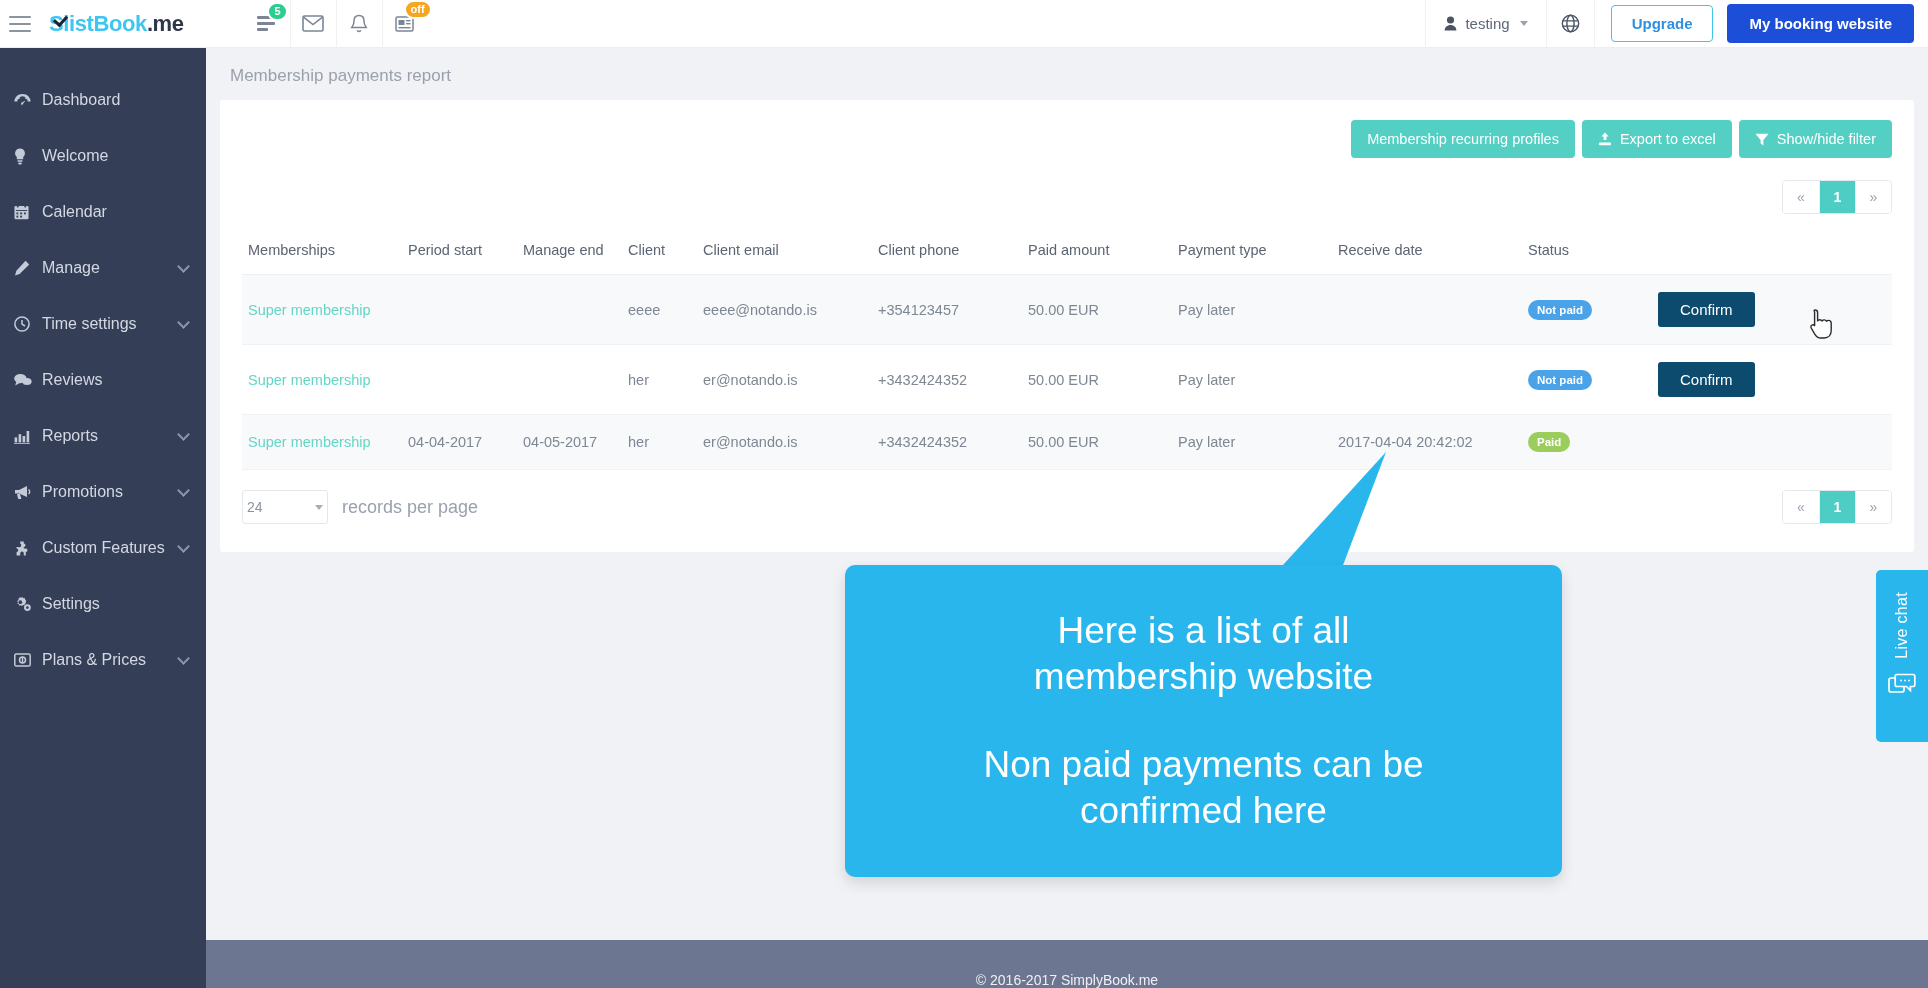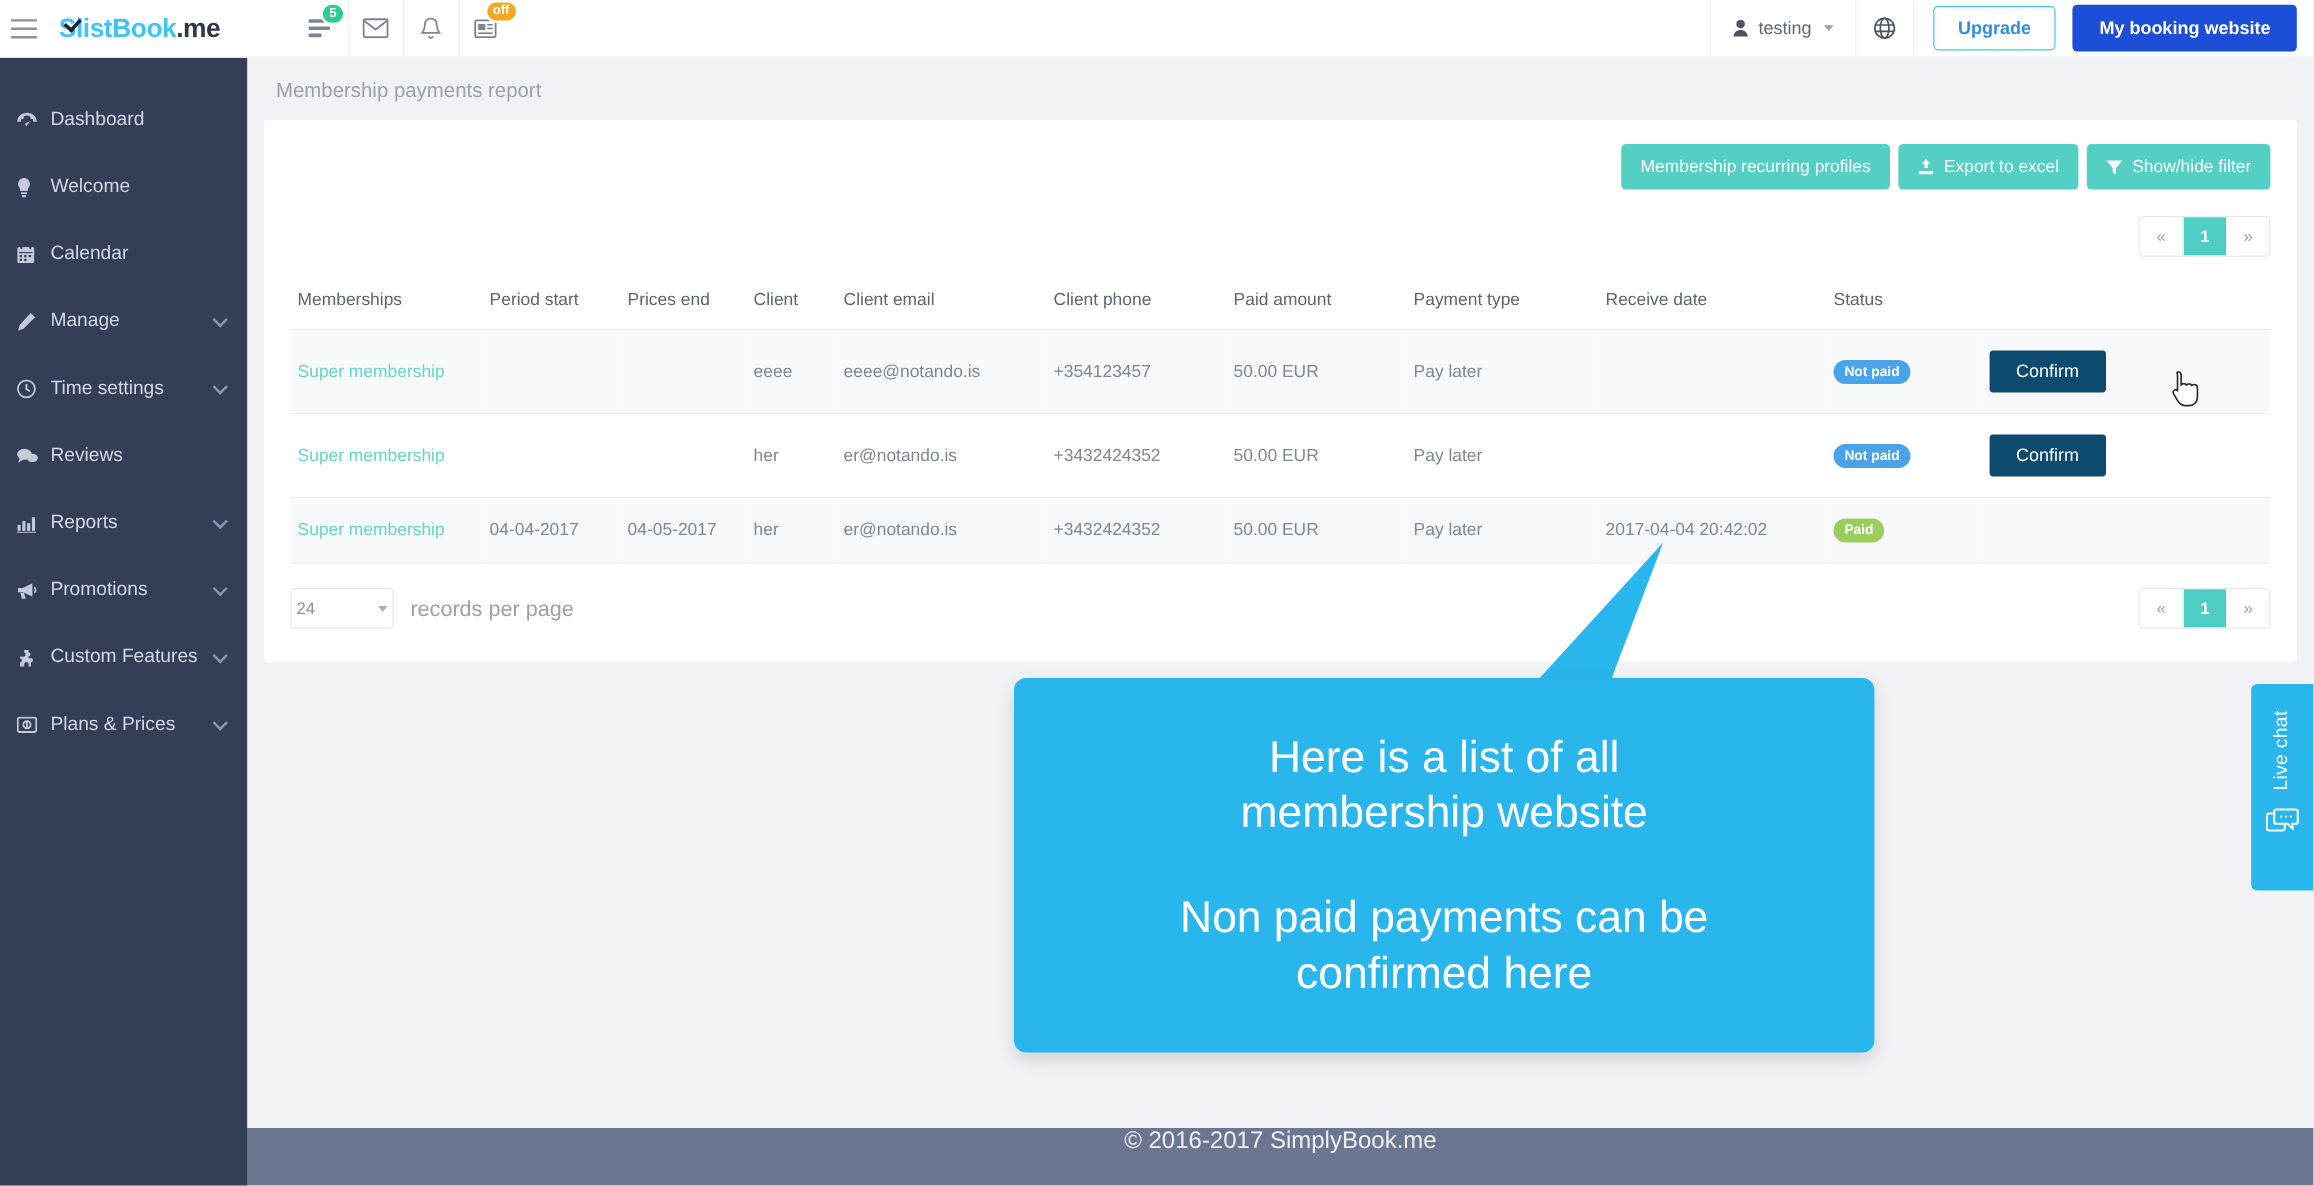--- a/index.html
+++ b/index.html
@@ -171,22 +171,22 @@
   }
   .livechat .lbl {
     writing-mode: vertical-rl; transform: rotate(180deg);
     color: #fff; font-size: 16px; letter-spacing: 0.3px;
   }
   .livechat .chat-ico { margin-top: 14px; color: #fff; }
 
   
   .footer {
     position: absolute; left: 206px; bottom: 0; width: 1722px; height: 48px;
-    background: #6c7691; display: flex; align-items: flex-start; justify-content: center;
-    color: #eef0f4; font-size: 20px; z-index: 20;
+    background: #6c7691; display: flex; align-items: flex-end; justify-content: center;
+    color: #eef0f4; font-size: 14px; z-index: 20;
   }
   .sb-footfill { position: absolute; left: 0; bottom: 0; width: 206px; height: 48px; background: #343f57; z-index: 21; }
 </style>
 </head>
 <body>
 
 <div class="app">
 
   <div class="topbar">
     <div class="hamburger">
@@ -362,20 +362,31 @@
     <div class="nav-item">
       <span class="nav-ico">
         <svg width="16" height="15" viewBox="0 0 16 15" fill="currentColor">
           <path d="M6.2 0.6 h3.6 v2 a1.7 1.7 0 1 1 0 3.4 v1.6 h2 a1.7 1.7 0 1 1 0 3.4 v3.4 H9.8 v-2 a1.7 1.7 0 1 0-3.6 0 v2 H2.6 v-3.4 a1.7 1.7 0 1 0 0-3.4 V6 h1.9 a1.7 1.7 0 1 0 1.7-3.4z"></path>
         </svg>
       </span>
       <span class="nav-label">Custom Features</span>
       <span class="nav-chev"></span>
     </div>
 
+    <div class="nav-item">
+      <span class="nav-ico">
+        <svg width="18" height="16" viewBox="0 0 18 16" fill="currentColor">
+          <path d="M6 1.2 l1.3 .6 1.2-.9 .9 1.3 1.5-.1 .1 1.5 1.3 .8-.7 1.3 .6 1.4-1.4 .6-.3 1.5-1.5-.2-1 1.1-1.2-.9-1.4 .5-.5-1.4-1.4-.6 .4-1.4-.8-1.3 1.3-.8 .1-1.5z"></path>
+          <circle cx="6.3" cy="6.2" r="1.9" fill="#343f57"></circle>
+          <circle cx="13.4" cy="11.6" r="3.4"></circle>
+          <circle cx="13.4" cy="11.6" r="1.3" fill="#343f57"></circle>
+        </svg>
+      </span>
+      <span class="nav-label">Settings</span>
+    </div>
 
     <div class="nav-item">
       <span class="nav-ico">
         <svg width="17" height="14" viewBox="0 0 17 14" fill="none" stroke="currentColor" stroke-width="1.5">
           <rect x="0.8" y="1" width="15.4" height="12" rx="1.6"></rect>
           <circle cx="8.5" cy="7" r="3"></circle>
             <path d="M8.5 4 V10"></path>
         </svg>
       </span>
       <span class="nav-label">Plans &amp; Prices</span>
@@ -414,21 +425,21 @@
           <div class="pg active">1</div>
           <div class="pg">»</div>
         </div>
       </div>
 
       <table>
         <thead>
           <tr>
             <th style="width:160px">Memberships</th>
             <th style="width:115px">Period start</th>
-            <th style="width:105px">Prices end</th>
+            <th style="width:105px">Manage end</th>
             <th style="width:75px">Client</th>
             <th style="width:175px">Client email</th>
             <th style="width:150px">Client phone</th>
             <th style="width:150px">Paid amount</th>
             <th style="width:160px">Payment type</th>
             <th style="width:190px">Receive date</th>
             <th style="width:130px">Status</th>
             <th></th>
           </tr>
         </thead>

